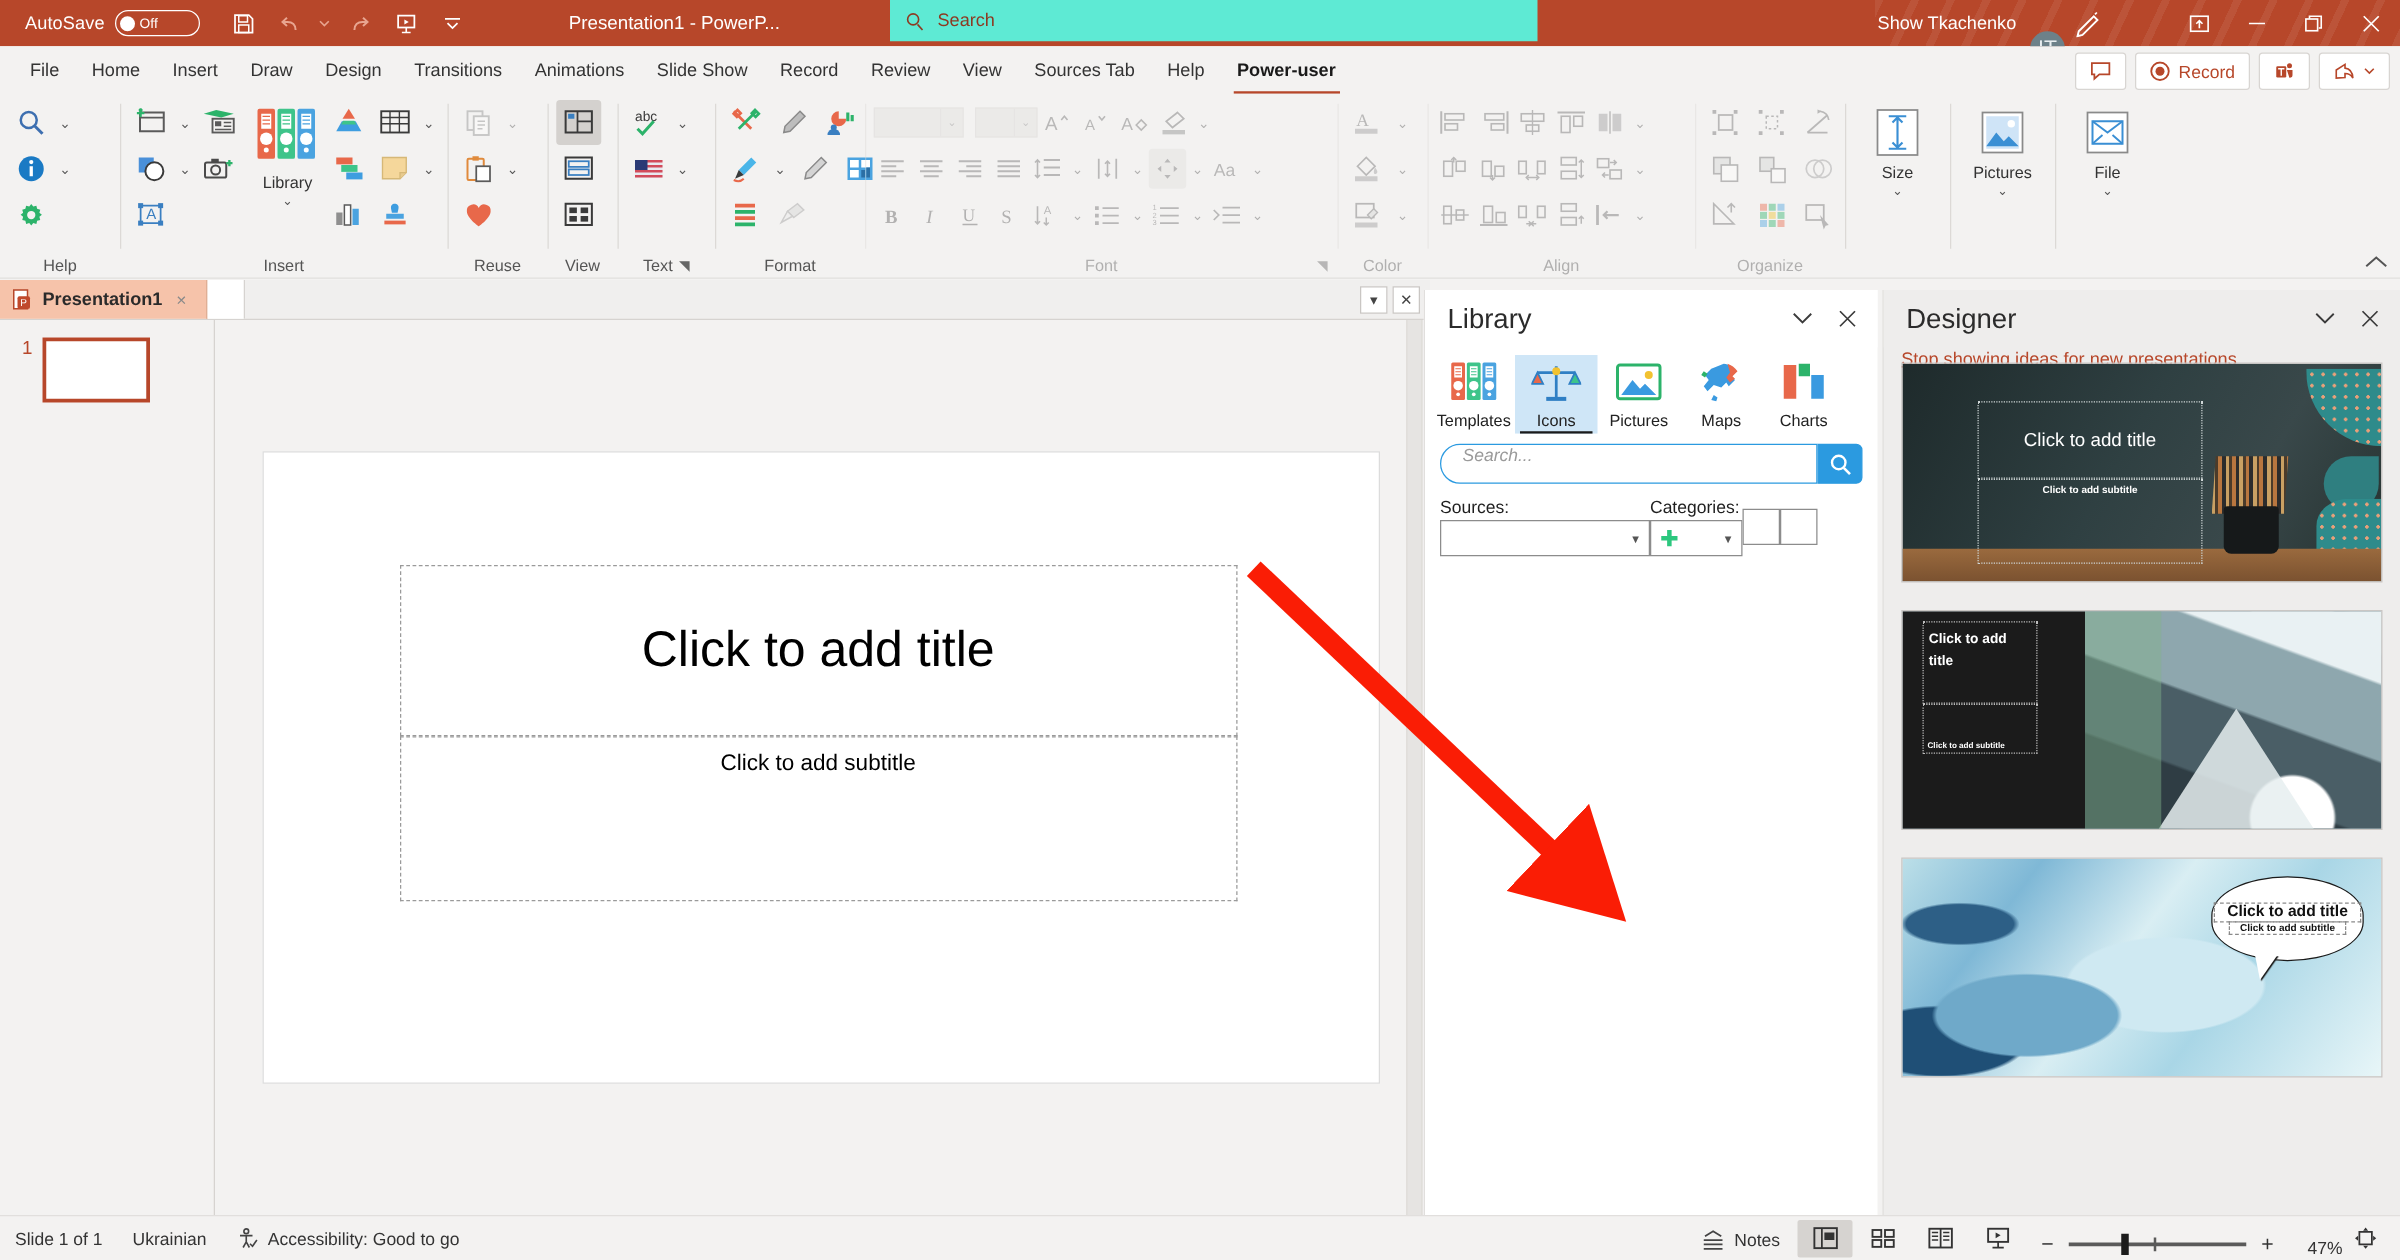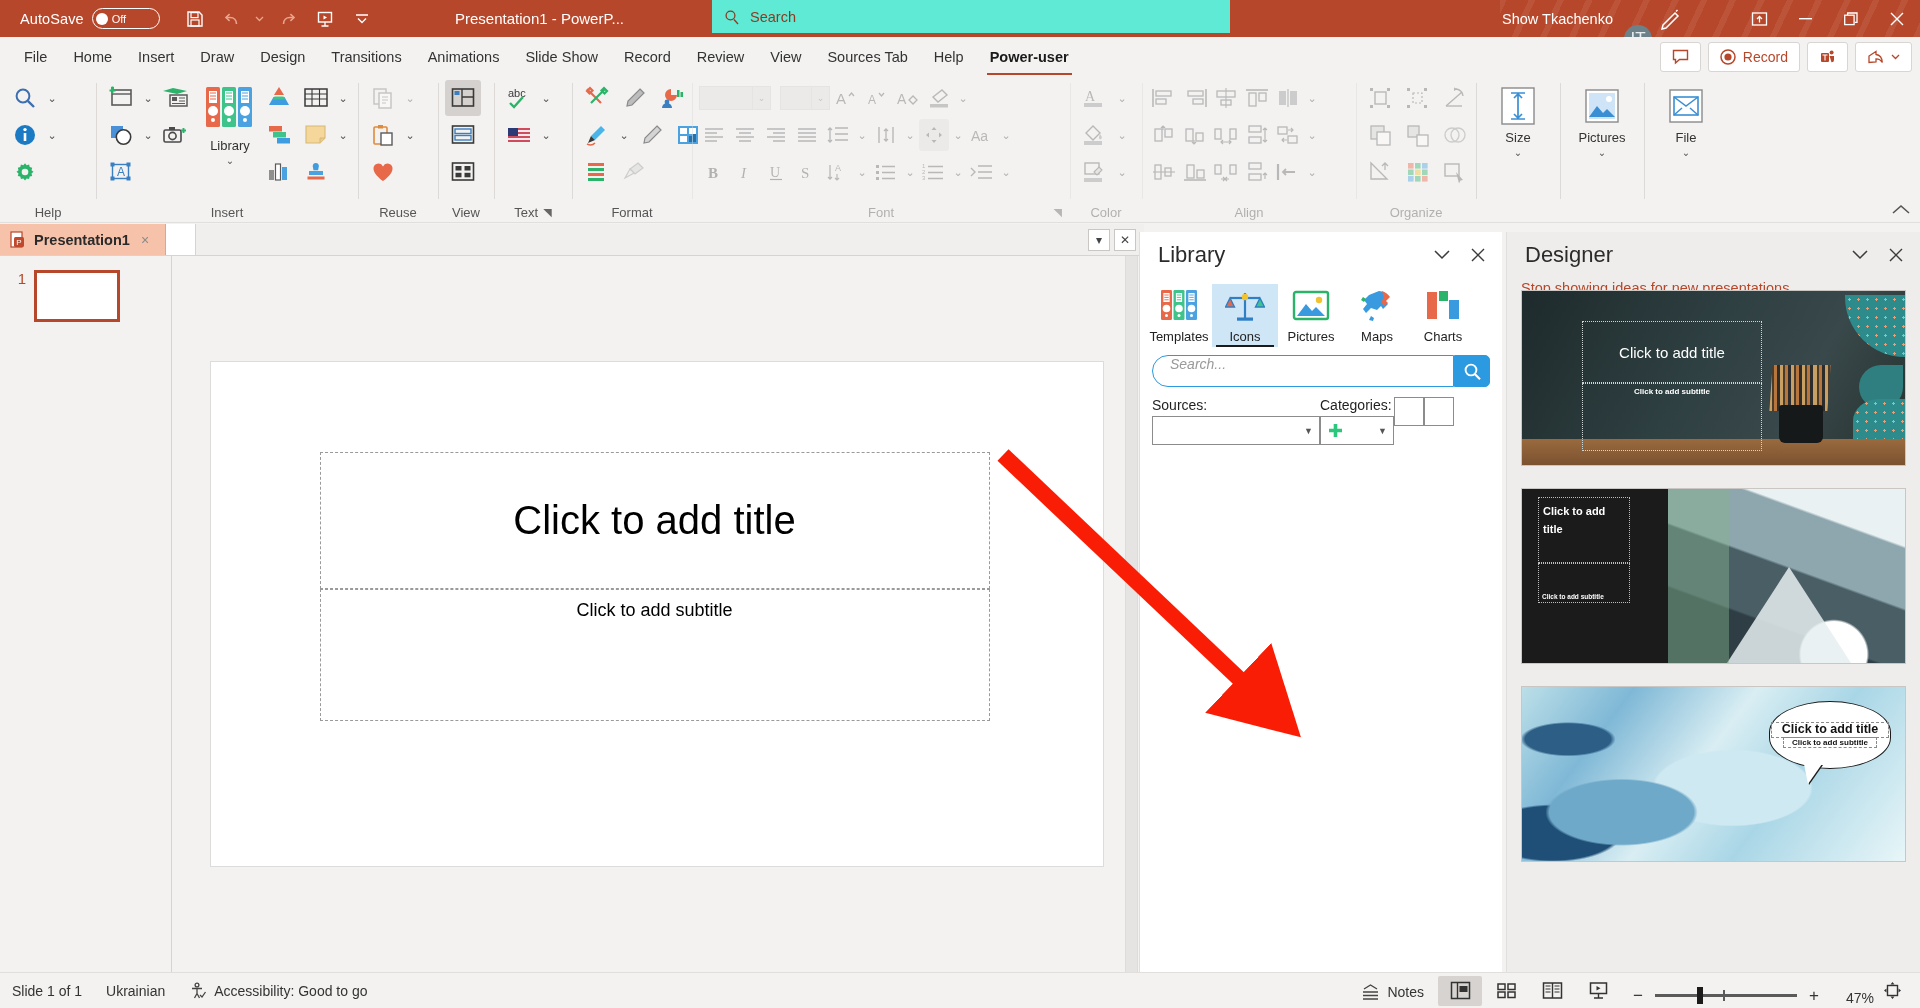--- a/index.html
+++ b/index.html
@@ -176,21 +176,21 @@
   .lib-search-row { display: flex; align-items: center; padding: 8px 12px 0 12px; }
   .lib-search {
     flex: 1; height: 32px; border: 1.6px solid #2b9ae0; border-radius: 16px 0 0 16px;
     display: flex; align-items: flex-start; padding-left: 17px; background: #fff;
   }
   .lib-search .lsplace { font-size: 14px; color: #9a9a9a; font-style: italic; }
   .lib-search-btn {
     width: 36px; height: 32px; background: #2b9ae0; border: 1.6px solid #2b9ae0;
     border-radius: 0 5px 5px 0; display: flex; align-items: center; justify-content: center; cursor: pointer;
   }
-  .lib-filters { display: flex; align-items: flex-start; gap: 0; padding: 10px 6px 0 12px; }
+  .lib-filters { display: flex; align-items: center; gap: 0; padding: 10px 6px 0 12px; }
   .fgroup { display: flex; flex-direction: column; gap: 3px; }
   .flabel { font-size: 14px; color: #1f1f1f; }
   .fselect { height: 29px; border: 1px solid #8c8c8c; background: #fff; display: flex; align-items: center; justify-content: space-between; padding: 0 6px; cursor: pointer; }
   .fselect .farr { font-size: 9px; color: #555; }
   .fbox { width: 30px; height: 29px; border: 1px solid #8c8c8c; background: #fff; cursor: pointer; }
   .lib-body { position: absolute; top: 262px; left: 0; right: 0; bottom: 26px; background: #fff; }
   .lib-msg { position: absolute; left: 0; right: 0; top: 78px; text-align: center; font-size: 14.5px; color: #1f1f1f; }
   .lib-msg span { display: inline; }
   .lib-msg .m2 { position: absolute; left: 0; right: 0; top: 0; }
   .lib-hscroll { position: absolute; left: 0; right: 0; bottom: 0; height: 22px; background: #f2f2f2; display: flex; align-items: center; }

